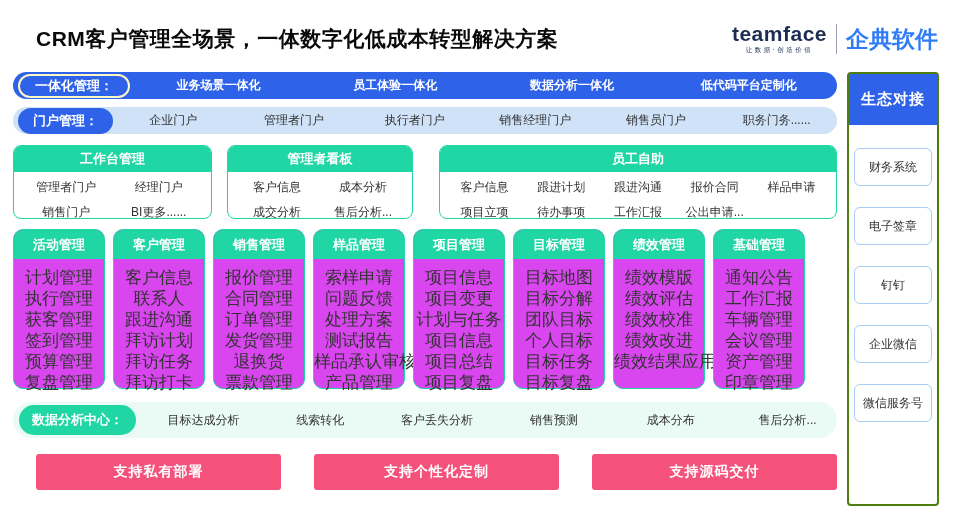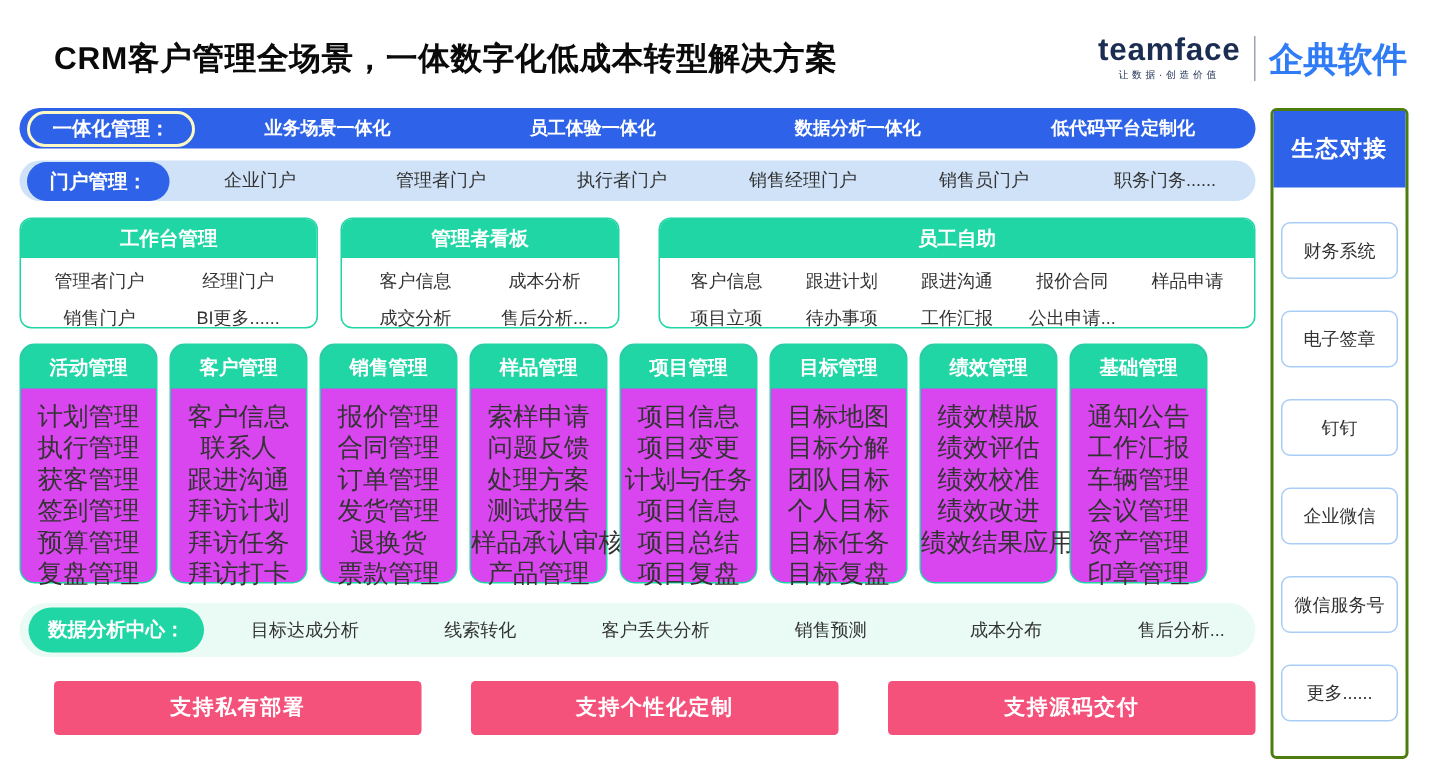--- a/index.html
+++ b/index.html
@@ -241,16 +241,15 @@
   </div>
 
   <div class="sidebar">
     <div class="sidebar-header">生态对接</div>
     <div class="sidebar-items">
       <div class="side-btn">财务系统</div>
       <div class="side-btn">电子签章</div>
       <div class="side-btn">钉钉</div>
       <div class="side-btn">企业微信</div>
       <div class="side-btn">微信服务号</div>
-      <div class="side-btn">更多......</div>
     </div>
   </div>
 </div>
 
 </body></html>

